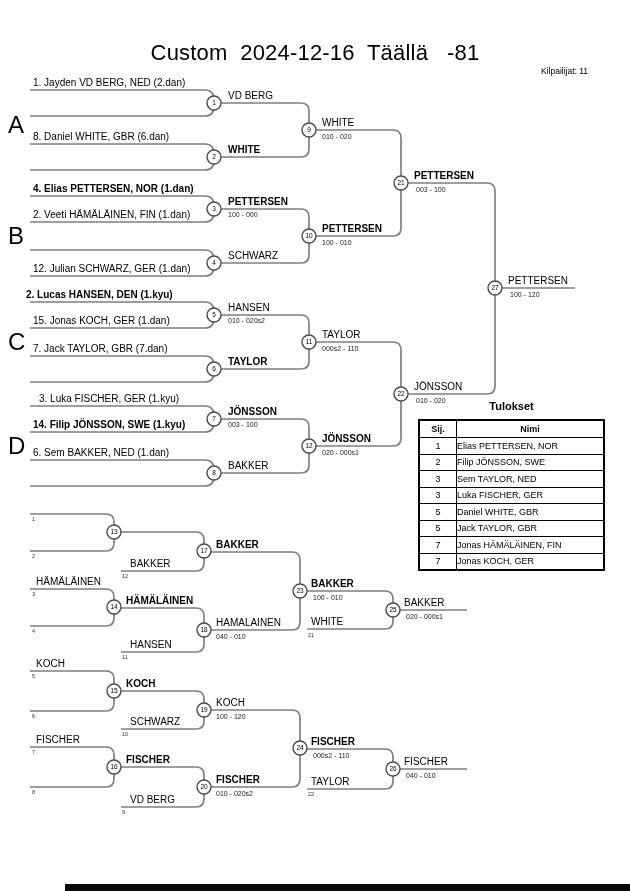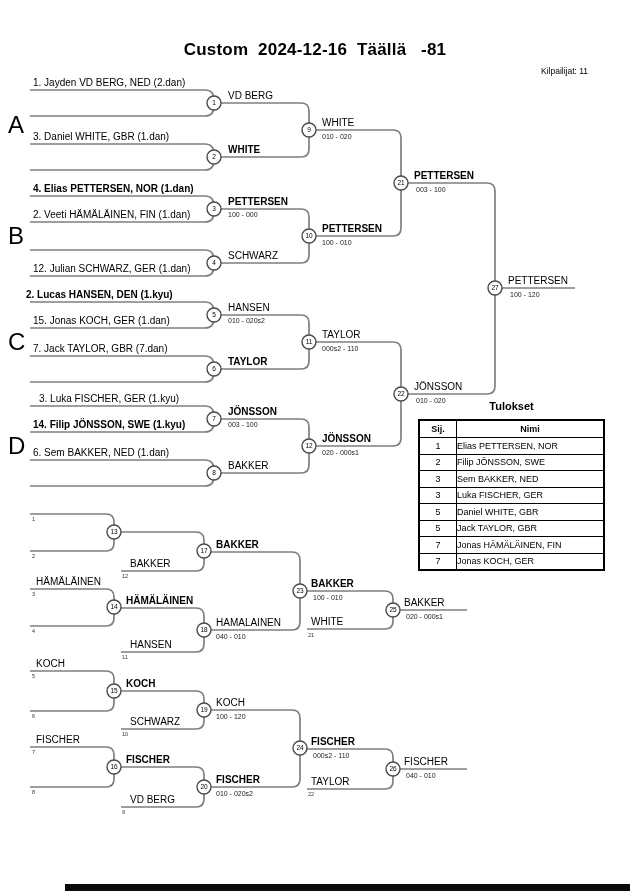--- a/index.html
+++ b/index.html
@@ -1,19 +1,19 @@
 <!DOCTYPE html>
 <html><head>
 <meta charset="utf-8">
 <style>
   html,body{margin:0;padding:0;background:#fff}
   .page{position:relative;width:630px;height:891px;background:#fff;overflow:hidden;
         font-family:"Liberation Sans","DejaVu Sans",sans-serif;color:#000}
   .abs{position:absolute;white-space:nowrap}
-  .title{left:0;top:40px;width:100%;text-align:center;font-size:17px;font-weight:bold;white-space:pre;letter-spacing:.2px}
+  .title{left:0;top:40px;width:100%;text-align:center;font-size:22px;font-weight:normal;white-space:pre;letter-spacing:.2px}
   .part{left:541px;top:66px;font-size:8.5px}
   .sec{font-size:24px;line-height:26px}
   .n{font-size:10px;line-height:10px}
   .b{font-weight:bold}
   .sc{font-size:7px;line-height:8px;color:#1a1a1a}
   .mn{width:16px;text-align:center;font-size:6.5px;line-height:8px}
   .tn{font-size:5.5px;line-height:6px;color:#333}
   svg.lines{position:absolute;left:0;top:0}
   svg.lines path{fill:none;stroke:#7f7f7f;stroke-width:1.7}
   svg.lines circle{fill:#fff;stroke:#4a4a4a;stroke-width:1.4}
@@ -109,21 +109,21 @@
 
   <div class="abs title">Custom  2024-12-16  Täällä   -81</div>
   <div class="abs part">Kilpailijat: 11</div>
 
   <div class="abs sec" style="left:8px;top:112px">A</div>
   <div class="abs sec" style="left:8px;top:223px">B</div>
   <div class="abs sec" style="left:8px;top:329px">C</div>
   <div class="abs sec" style="left:8px;top:433px">D</div>
 
   <div class="abs n" style="left:33px;top:78px">1. Jayden VD BERG, NED (2.dan)</div>
-  <div class="abs n" style="left:33px;top:132px">3. Daniel WHITE, GBR (1.dan)</div>
+  <div class="abs n" style="left:33px;top:132px">8. Daniel WHITE, GBR (6.dan)</div>
   <div class="abs n b" style="left:33px;top:184px">4. Elias PETTERSEN, NOR (1.dan)</div>
   <div class="abs n" style="left:33px;top:210px">2. Veeti HÄMÄLÄINEN, FIN (1.dan)</div>
   <div class="abs n" style="left:33px;top:264px">12. Julian SCHWARZ, GER (1.dan)</div>
   <div class="abs n b" style="left:26px;top:290px">2. Lucas HANSEN, DEN (1.kyu)</div>
   <div class="abs n" style="left:33px;top:316px">15. Jonas KOCH, GER (1.dan)</div>
   <div class="abs n" style="left:33px;top:344px">7. Jack TAYLOR, GBR (7.dan)</div>
   <div class="abs n" style="left:39px;top:394px">3. Luka FISCHER, GER (1.kyu)</div>
   <div class="abs n b" style="left:33px;top:420px">14. Filip JÖNSSON, SWE (1.kyu)</div>
   <div class="abs n" style="left:33px;top:448px">6. Sem BAKKER, NED (1.dan)</div>
 
@@ -240,21 +240,21 @@
         <tr>
           <td class="cpos">1</td>
           <td class="cname">Elias PETTERSEN, NOR</td>
         </tr>
         <tr>
           <td class="cpos">2</td>
           <td class="cname">Filip JÖNSSON, SWE</td>
         </tr>
         <tr>
           <td class="cpos">3</td>
-          <td class="cname">Sem BAKKER, NED</td>
+          <td class="cname">Sem TAYLOR, NED</td>
         </tr>
         <tr>
           <td class="cpos">3</td>
           <td class="cname">Luka FISCHER, GER</td>
         </tr>
         <tr>
           <td class="cpos">5</td>
           <td class="cname">Daniel WHITE, GBR</td>
         </tr>
         <tr>

